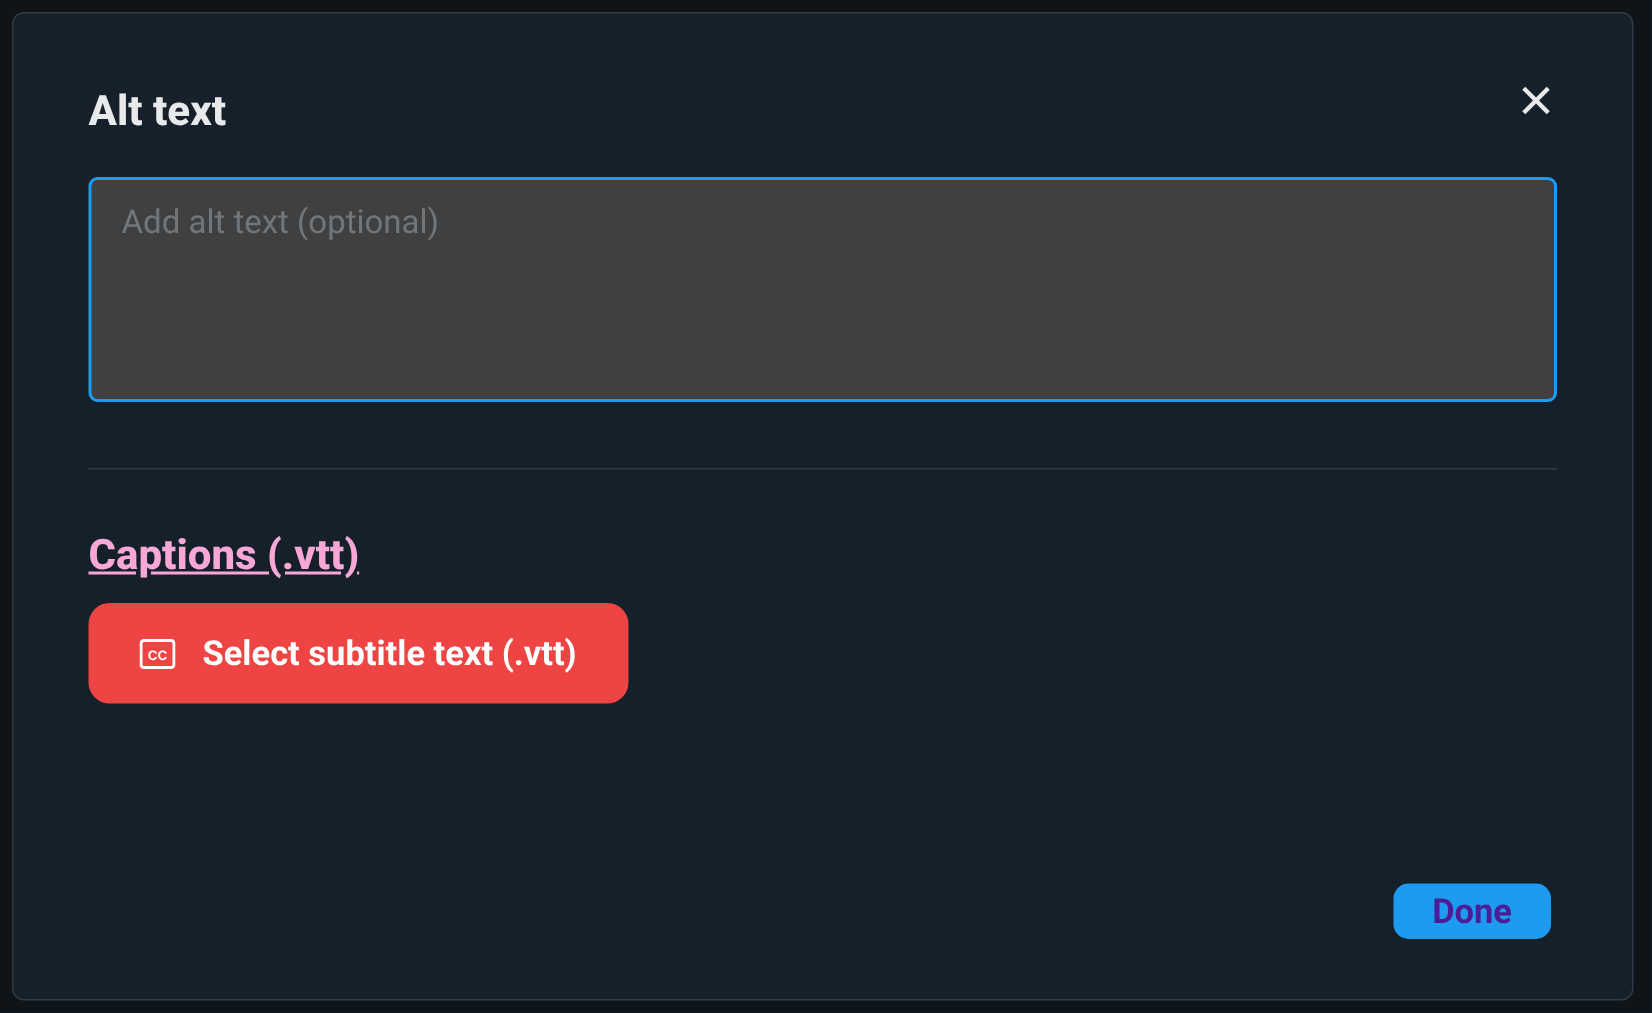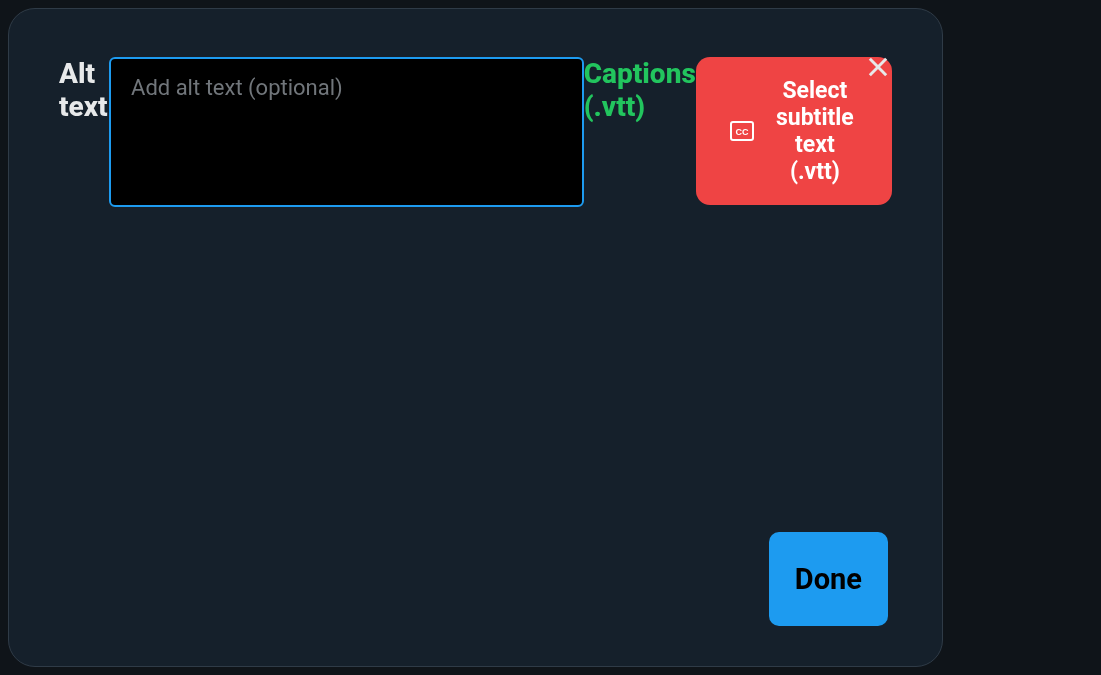--- a/index.html
+++ b/index.html
@@ -12,28 +12,28 @@
       width: 1101px;
       height: 675px;
       background: #0f1419;
       font-family: -apple-system, BlinkMacSystemFont, "Segoe UI", Roboto, Helvetica, Arial, sans-serif;
       overflow: hidden;
     }
 
     .modal {
       position: relative;
       margin: 8px;
-      width: 935px;
+      width: 1081px;
       height: 659px;
       background: #15202b;
       border: 1px solid #2f3b47;
-      border-radius: 27px;
+      border-radius: 8px;
       padding: 48px 50px 40px 50px;
       display: flex;
-      flex-direction: row;
+      flex-direction: column;
     }
 
     .close-btn {
       position: absolute;
       top: 40px;
       right: 46px;
       background: transparent;
       border: none;
       color: #e7e9ea;
       cursor: pointer;
@@ -53,21 +53,21 @@
     .section-title {
       font-size: 28px;
       font-weight: 800;
       color: #e7e9ea;
       margin-bottom: 28px;
     }
 
     .alt-text-input {
       width: 100%;
       height: 150px;
-      background: #000000;
+      background: #404040;
       border: 2px solid #1d9bf0;
       border-radius: 6px;
       padding: 16px 20px;
       font-size: 22px;
       color: #e7e9ea;
       font-family: inherit;
       resize: none;
       outline: none;
     }
 
@@ -77,22 +77,23 @@
 
     .divider {
       height: 1px;
       background: #2f3b47;
       margin: 44px 0 40px 0;
     }
 
     .captions-title {
       font-size: 28px;
       font-weight: 800;
-      color: #22c55e;
-      margin-bottom: 28px;
+      color: #f9a8d4;
+      margin-bottom: 16px;
+      text-decoration: underline;
     }
 
     .select-subtitle-btn {
       display: inline-flex;
       align-items: center;
       gap: 18px;
       background: #ef4444;
       color: #ffffff;
       border: none;
       border-radius: 14px;
@@ -112,25 +113,25 @@
     .cc-icon svg {
       width: 24px;
       height: 22px;
     }
 
     .done-btn {
       position: absolute;
       bottom: 40px;
       right: 54px;
       background: #1d9bf0;
-      color: #000000;
+      color: #4c1d95;
       border: none;
       border-radius: 10px;
-      padding: 30px 26px;
-      font-size: 29px;
+      padding: 5px 26px;
+      font-size: 23px;
       font-weight: 700;
       cursor: pointer;
       font-family: inherit;
     }
   </style>
 </head>
 <body>
 
 <div class="modal">
 

